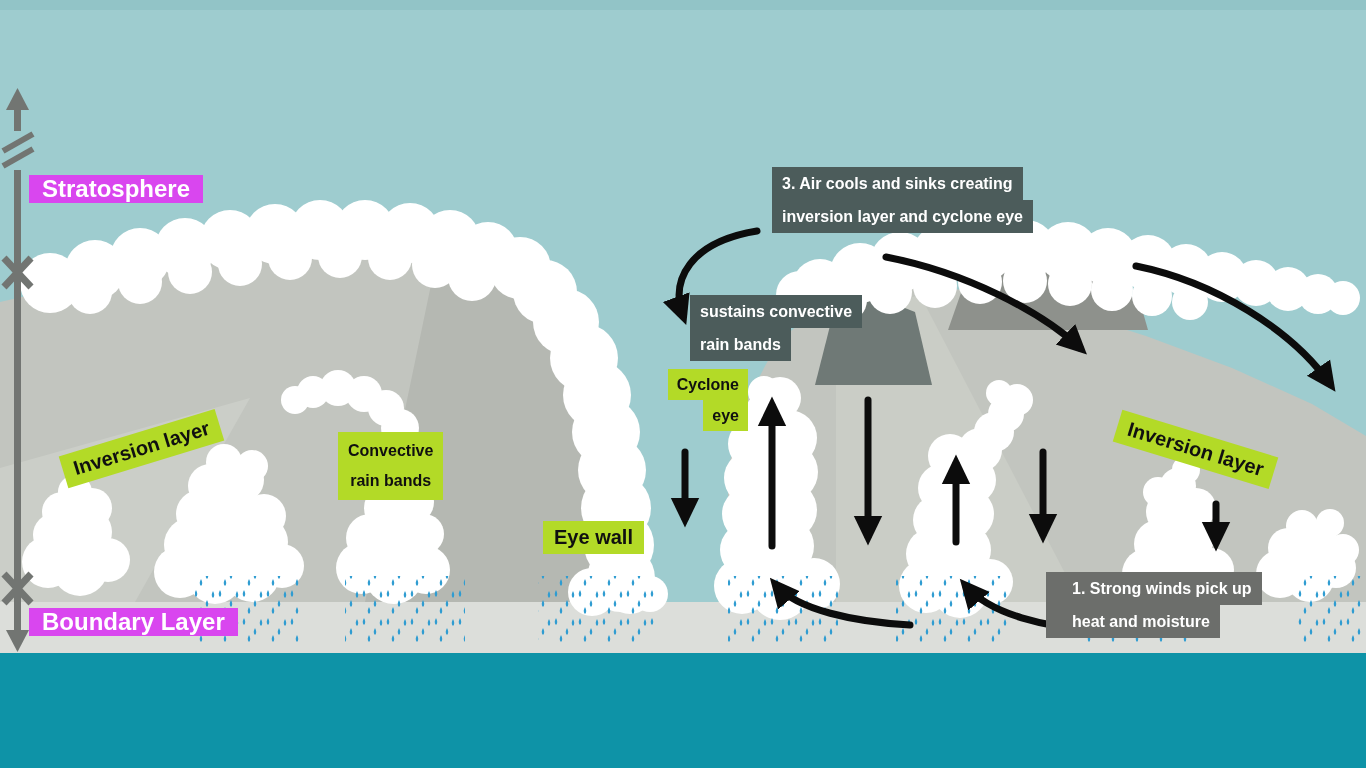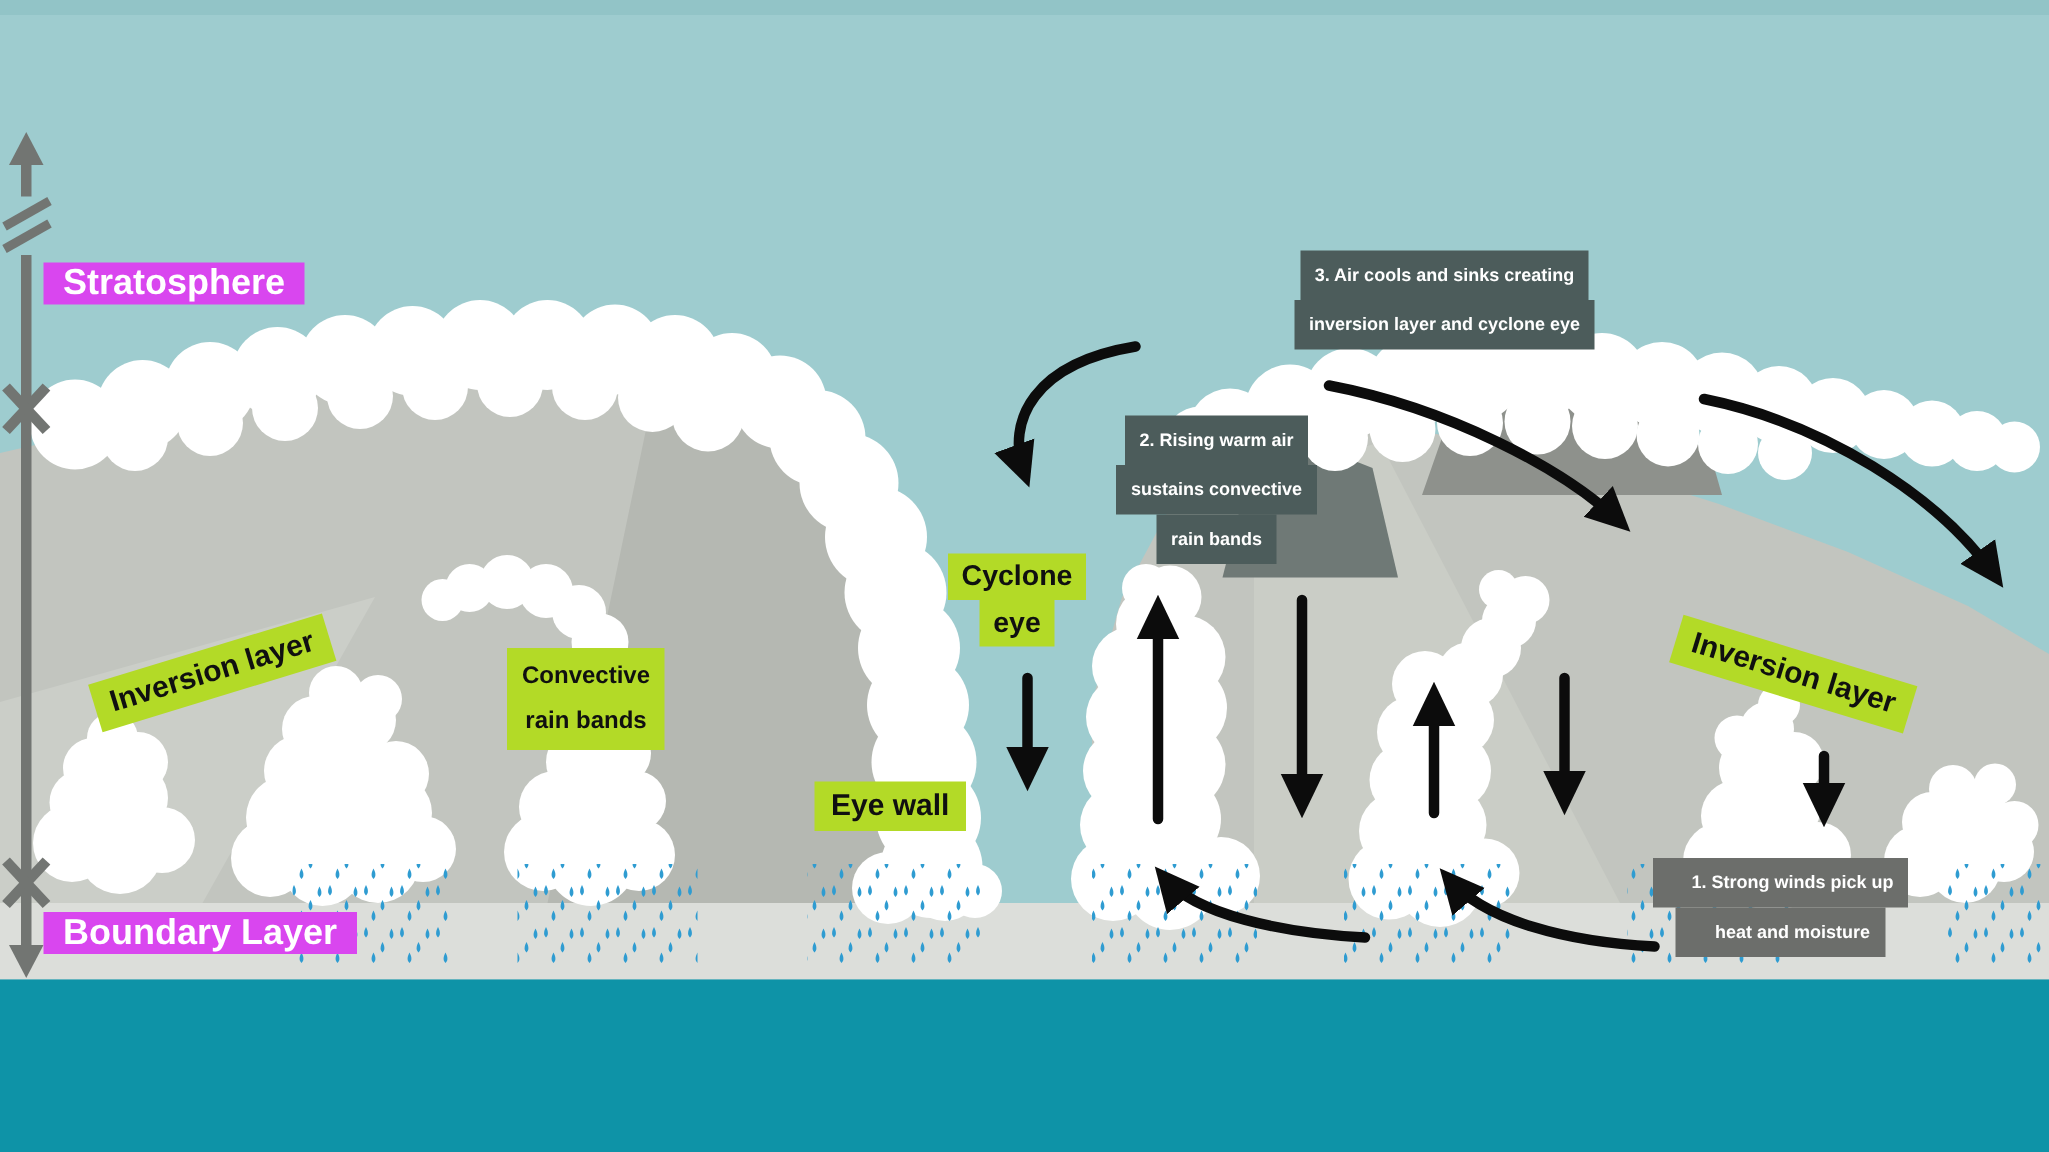--- a/index.html
+++ b/index.html
@@ -5,25 +5,25 @@
   html,body{margin:0;padding:0;}
   body{width:1366px;height:768px;overflow:hidden;position:relative;
        font-family:"Liberation Sans", sans-serif;background:#9ecccf;}
   .stage{position:absolute;left:0;top:0;width:1366px;height:768px;}
   svg{position:absolute;left:0;top:0;}
   .lbl{position:absolute;font-weight:bold;white-space:nowrap;}
   .lbl-layer{background:#d946ef;color:#ffffff;font-size:24px;padding:0 13px;}
   .lbl-lime{background:#b3da27;color:#101010;font-size:20px;padding:5px 11px;}
   .lbl-lime-rot-l{transform:rotate(-17deg);}
   .lbl-lime-rot-r{transform:rotate(17deg);}
-  .step{position:absolute;text-align:center;font-weight:bold;font-size:12px;color:#ffffff;}
+  .step{position:absolute;font-weight:bold;font-size:16px;color:#ffffff;}
   .step span{display:inline-block;padding:2px 10px;line-height:29px;}
   .step-dark span{background:#4c5c5b;}
   .step-gray span{background:#6c6e6b;padding-left:26px;}
-  .stack{position:absolute;text-align:center;font-weight:bold;font-size:19px;color:#101010;}
+  .stack{position:absolute;text-align:right;font-weight:bold;font-size:16px;color:#101010;}
   .stack span{display:inline-block;background:#b3da27;padding:2px 9px;line-height:27px;}
   .lime-block{position:absolute;background:#b3da27;color:#101010;font-weight:bold;
               font-size:16px;text-align:center;padding:4px 10px;line-height:30px;}
 </style>
 </head>
 <body>
 
 <div class="stage">
 
 <svg width="1366" height="768" viewBox="0 0 1366 768">
@@ -282,21 +282,21 @@
 </div>
 
 <div class="lbl lbl-lime" style="left:543px;top:521px;">Eye wall</div>
 
 <div class="step step-dark" style="left:772px;top:167px;width:382px;">
   <span>3. Air cools and sinks creating</span><br>
   <span>inversion layer and cyclone eye</span>
 </div>
 
 <div class="step step-dark" style="left:690px;top:277px;width:242px;">
-  <span>2. Rising warm air</span><br>
+  <br>
   <span>sustains convective</span><br>
   <span>rain bands</span>
 </div>
 
 <div class="step step-gray" style="left:1046px;top:572px;width:282px;">
   <span>1. Strong winds pick up</span><br>
   <span>heat and moisture</span>
 </div>
 
 </div>

